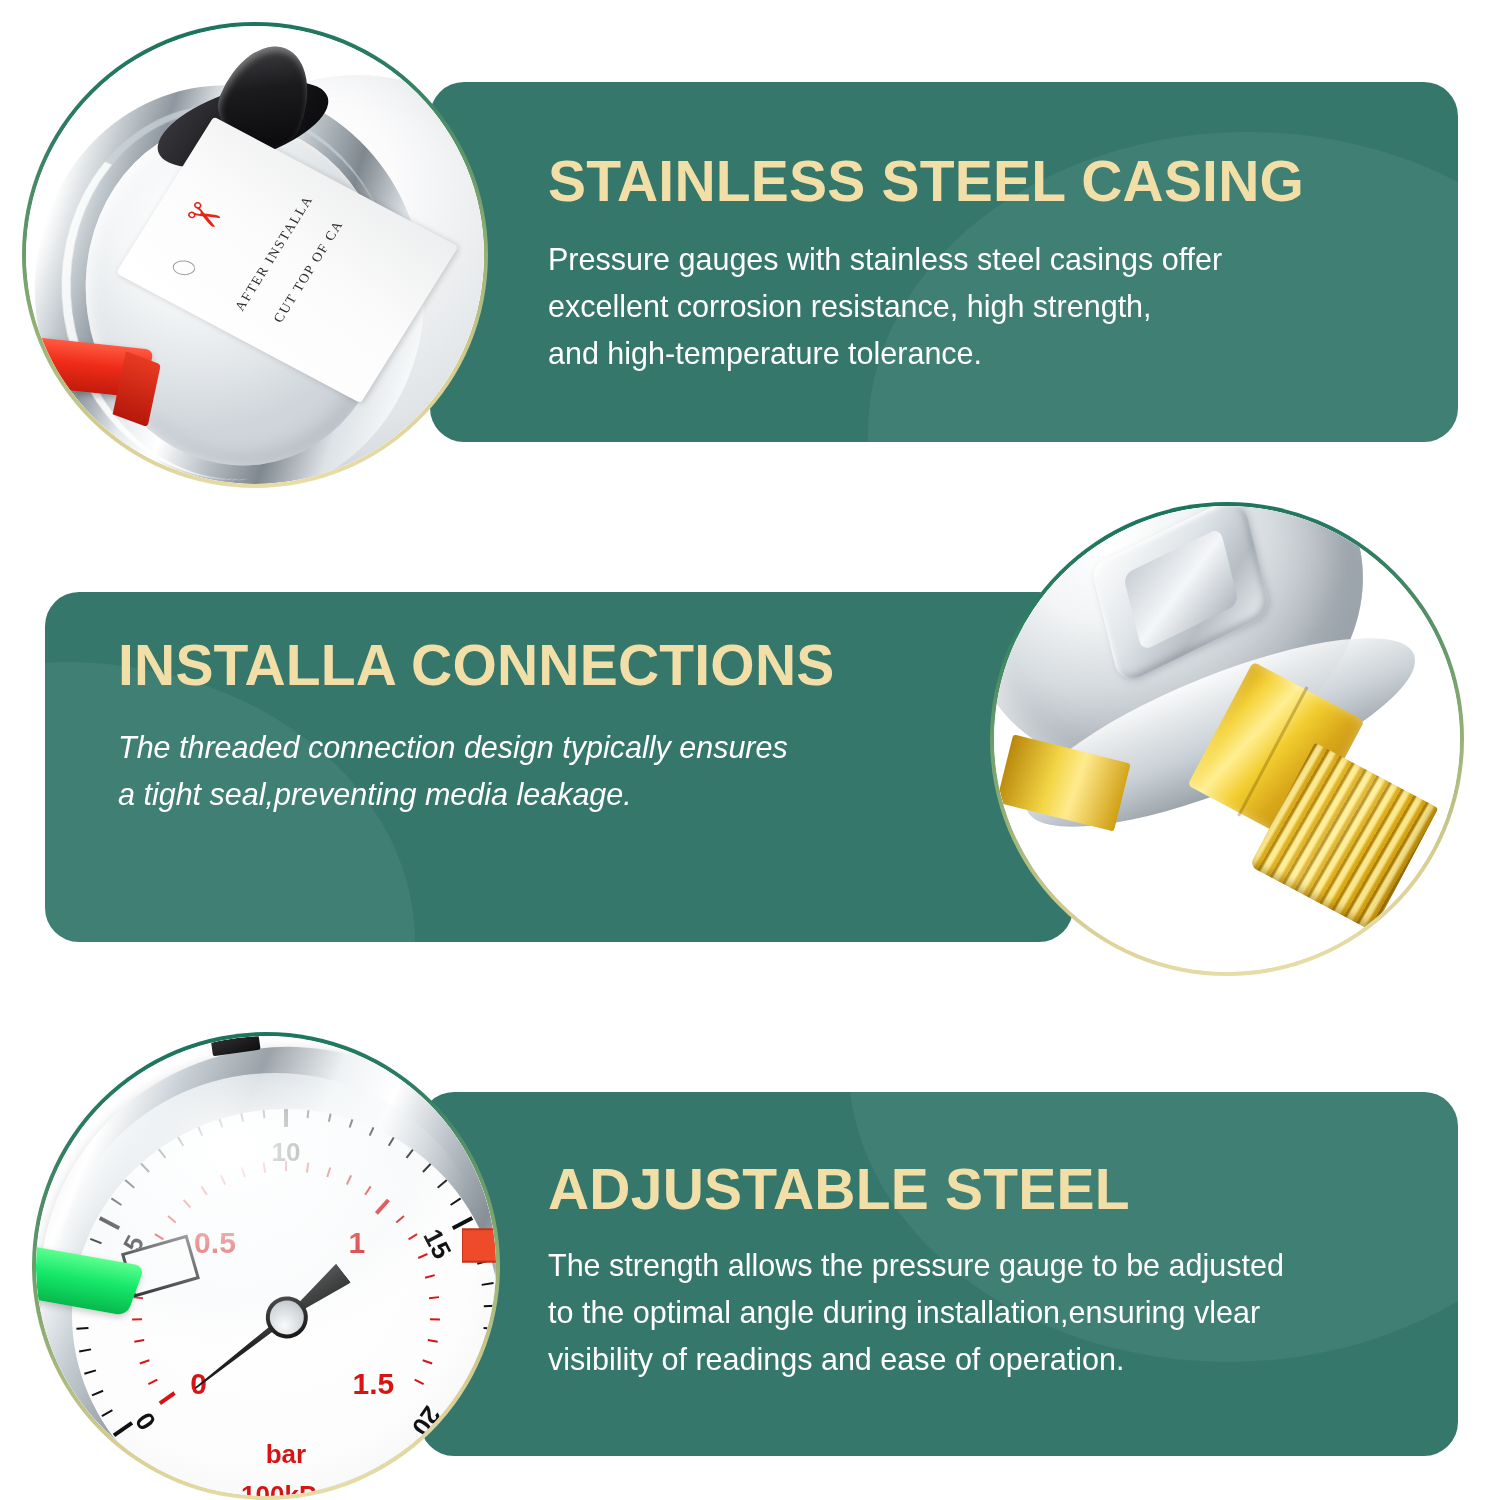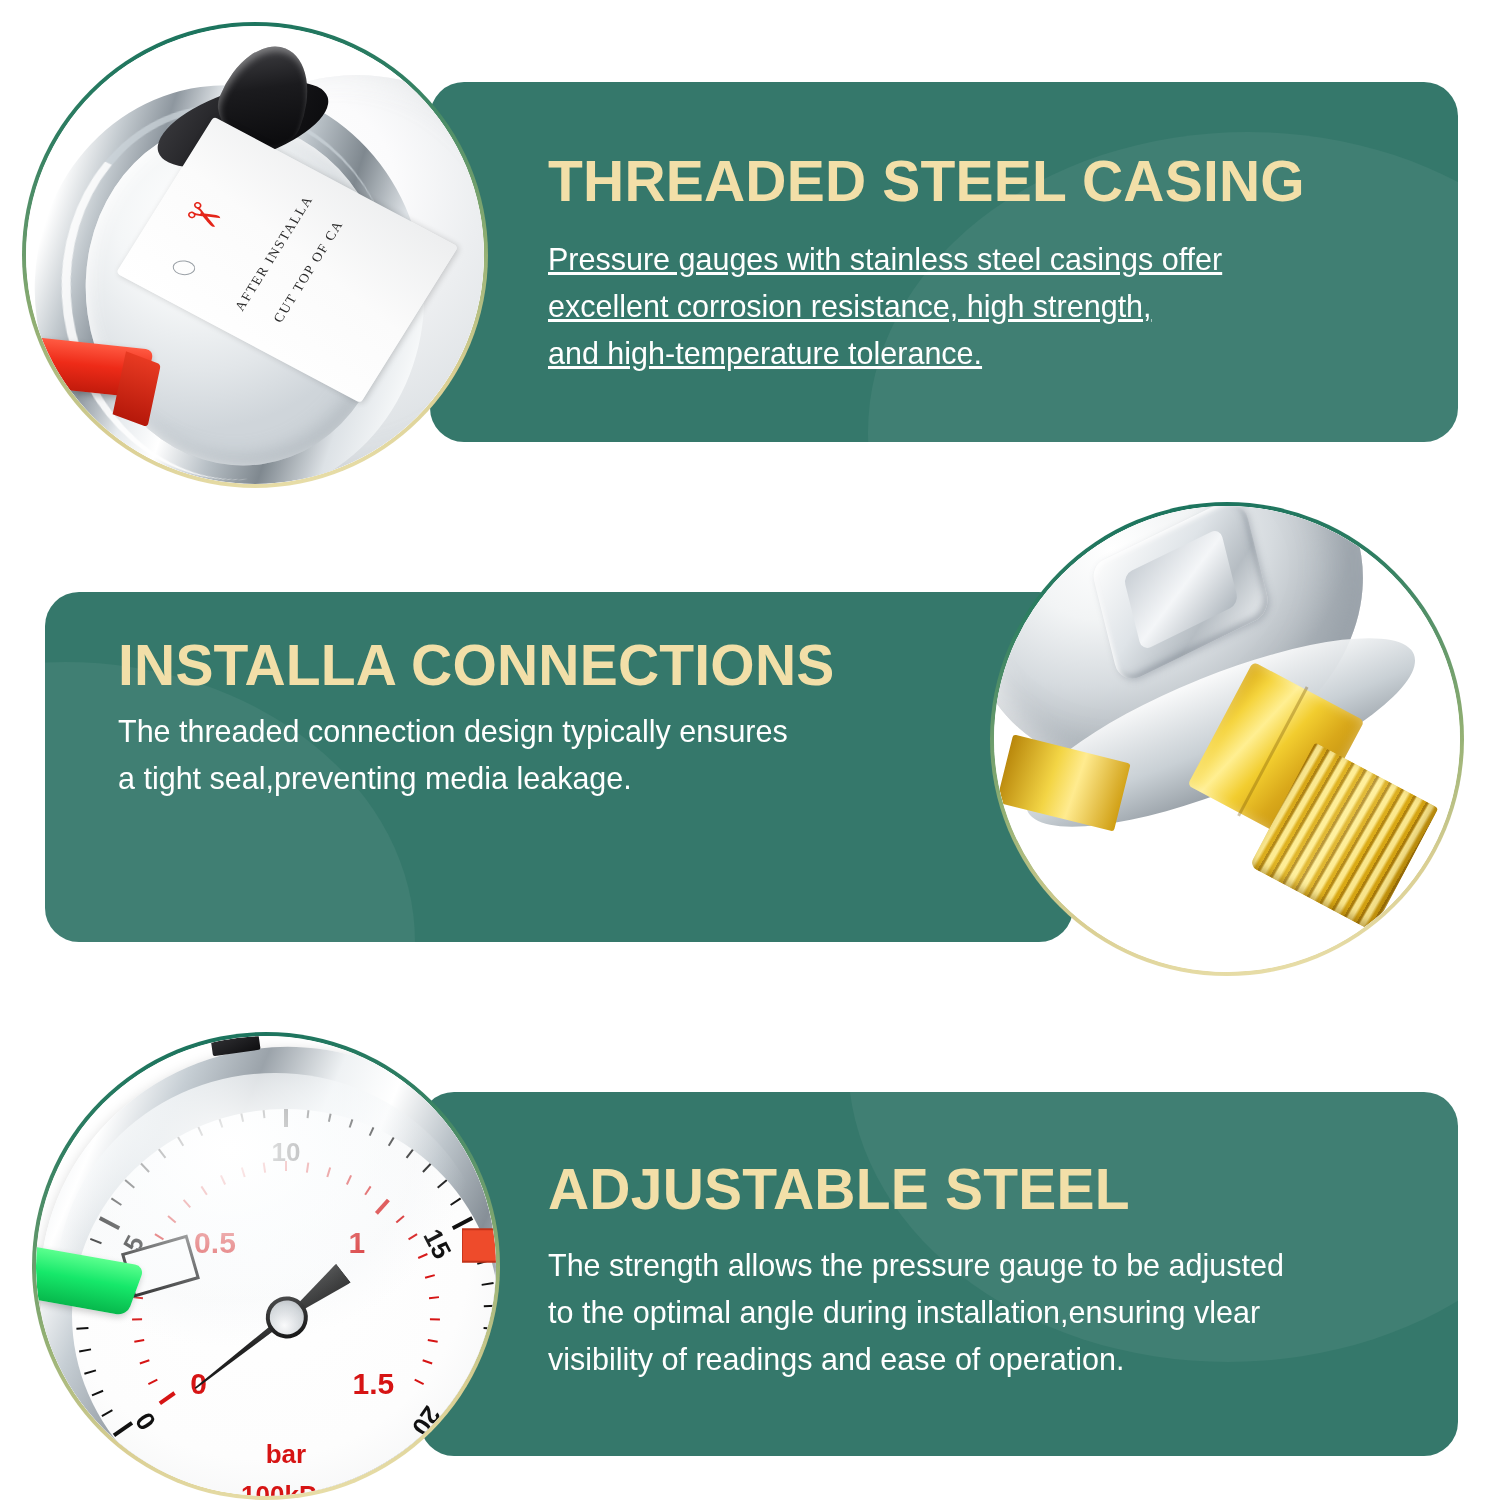--- a/index.html
+++ b/index.html
@@ -45,23 +45,23 @@
     white-space:nowrap;
   }
   .body-text {
     color:#FFFFFF;
     font-size:30.5px;
     font-weight:400;
     line-height:1.55;
     white-space:pre-line;
   }
   .t1 { left:548px; top:152px; }
-  .t1 .body-text { margin-top:24px;text-decoration:underline; }
+  .t1 .body-text { margin-top:24px; }
   .t2 { left:118px; top:636px; }
-  .t2 .body-text { margin-top:12px; }
+  .t2 .body-text { margin-top:28px;font-style:italic; }
   .t3 { left:548px; top:1160px; }
   .t3 .body-text { margin-top:22px; }
 
   
   .bubble {
     position:absolute;
     border-radius:50%;
     z-index:6;
     background:
       linear-gradient(#ffffff,#ffffff) padding-box,
@@ -316,21 +316,21 @@
 </head>
 <body>
 
 <div class="stage">
 
   <div class="panel panel-1">
     <div class="blob"></div>
   </div>
 
   <div class="panel-text t1">
-    <div class="title">THREADED STEEL CASING</div>
+    <div class="title">STAINLESS STEEL CASING</div>
     <div class="body-text">Pressure gauges with stainless steel casings offer
 excellent corrosion resistance, high strength,
 and high-temperature tolerance.</div>
   </div>
 
   <div class="bubble bubble-1">
     <div class="bubble-inner">
       <div class="casing-wrap">
         <div class="casing-face"></div>
         <div class="casing-rim"></div>

